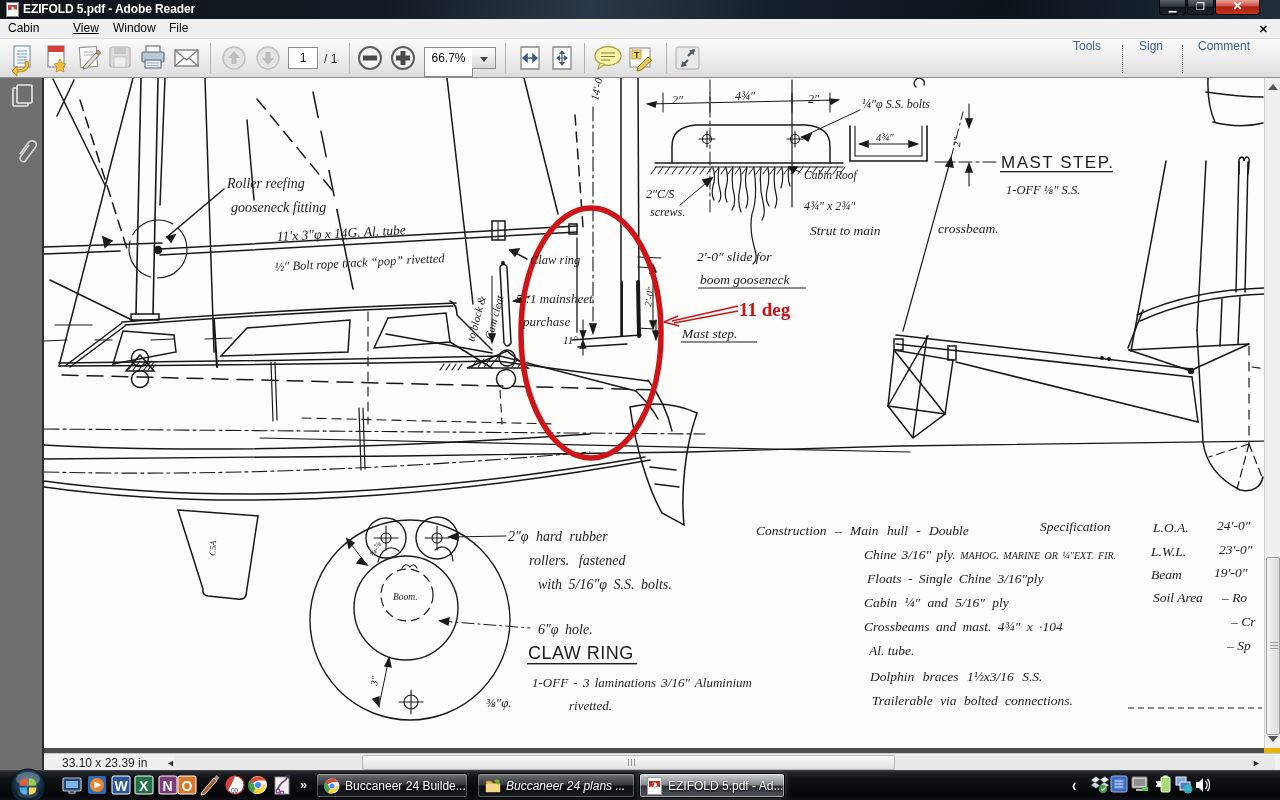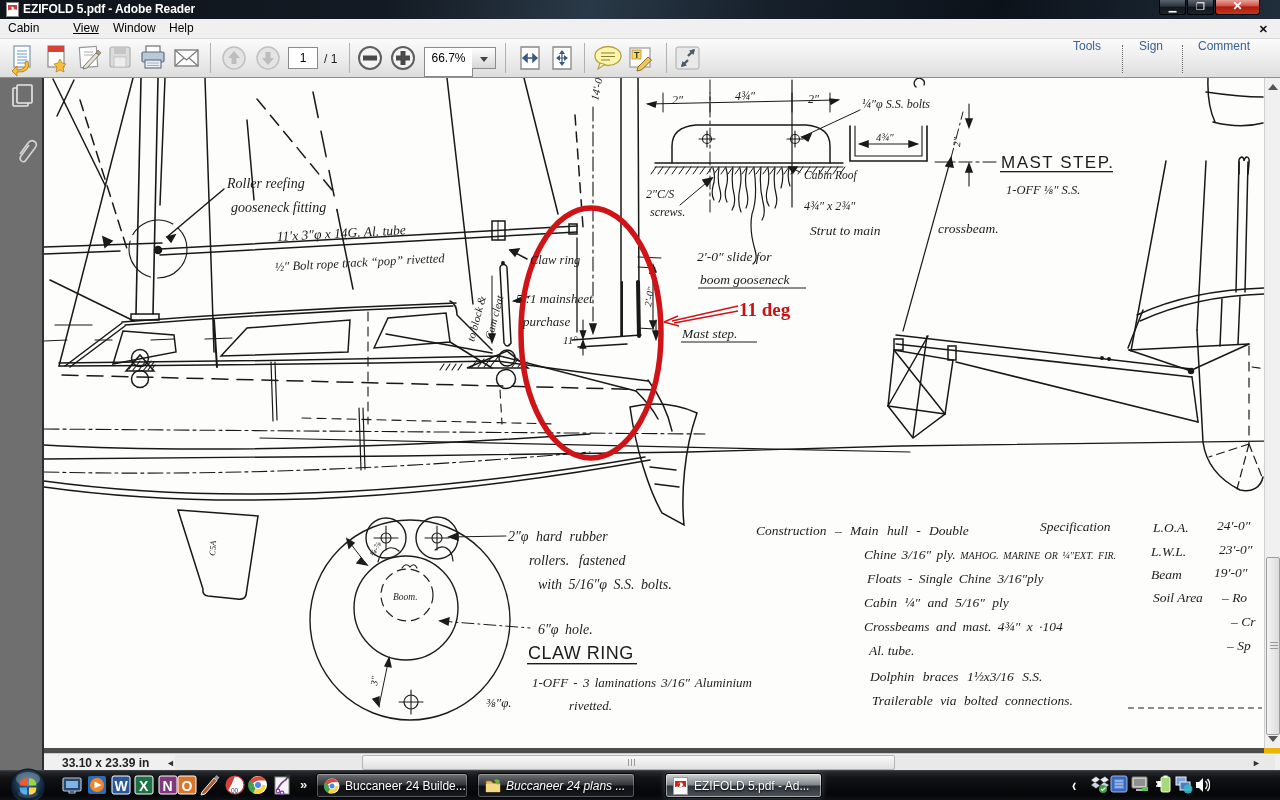--- a/index.html
+++ b/index.html
@@ -34,21 +34,21 @@
 
 #sidebar { position:absolute; left:0; top:78px; width:44px; height:692px; background:#6f6f6f; border-right:2px solid #2f2f2f; }
 
 #canvas { position:absolute; left:44px; top:78px; width:1220px; height:670px; background:#fdfdfc; }
 
 #vscroll { position:absolute; left:1264px; top:78px; width:16px; height:670px; background:#f0f0f0; border-left:1px solid #cfcfcf; }
 #vthumb { position:absolute; left:1px; top:479px; width:14px; height:178px; background:linear-gradient(90deg,#f4f4f4,#dcdcdc); border:1px solid #9d9d9d; border-radius:2px; }
 
 #darkband { position:absolute; left:44px; top:748px; width:1220px; height:5px; background:#4d4d4d; }
 
-#statusbar { position:absolute; left:44px; top:753px; width:1236px; height:21px; background:#f0f0f0; border-top:1px solid #c8c8c8;font-weight:bold; }
+#statusbar { position:absolute; left:44px; top:753px; width:1236px; height:21px; background:#f0f0f0; border-top:1px solid #c8c8c8; }
 #sizetext { position:absolute; left:18px; top:2px; font-size:12px; color:#222; }
 #hltri { position:absolute; left:122px; top:4px; font-size:9px; color:#333; }
 #htrack { position:absolute; left:131px; top:1px; width:1100px; height:15px; background:#e9e9e9; }
 #hthumb { position:absolute; left:187px; top:0px; width:533px; height:15px; background:linear-gradient(#fafafa,#e0e0e0); border:1px solid #b5b5b5; border-radius:2px; }
 #hgrip { position:absolute; left:453px; top:4px; width:8px; height:7px;
   background:repeating-linear-gradient(90deg,#999 0,#999 1px,transparent 1px,transparent 3px); }
 #hrtri { position:absolute; left:1208px; top:4px; font-size:9px; color:#333; }
 
 #taskbar { position:absolute; left:0; top:770px; width:1280px; height:30px;
   background:linear-gradient(#45484d 0%,#26282c 6%,#131417 25%,#0a0b0d 55%,#050608 80%,#101114 100%); }
@@ -80,21 +80,21 @@
     <div class="winbtn" id="btnclose">
         <span style="font-size:12px;font-weight:bold;">✕</span>
       </div>
   </div>
 
   <div id="menubar">
     <div class="mi" style="left:8px;">Cabin</div>
     <div class="mi" style="left:40px;margin-top:24px;">Edit</div>
     <div class="mi" style="left:73px;text-decoration:underline;">View</div>
     <div class="mi" style="left:113px;">Window</div>
-    <div class="mi" style="left:169px;">Help</div>
+    <div class="mi" style="left:169px;">File</div>
     <div id="menux">✕</div>
   </div>
 
   <div id="toolbar">
     <svg id="tbicons" style="position:absolute;left:0;top:0;" width="710" height="38" viewBox="0 0 710 38">
 
       <rect x="14" y="7" width="16" height="21" fill="#fff" stroke="#7d93ad" stroke-width="1.2"></rect>
       <path d="M17 12h10M17 15h10M17 18h10M17 21h10M17 24h10" stroke="#6699cc" stroke-width="1.2"></path>
       <path d="M25 23 q2 8 -8 8 l0 -4 l-5 5 l5 5 l0 -4 q14 1 11 -11 z" fill="#f7c03c" stroke="#b98a1e" stroke-width="1"></path>
 
@@ -567,21 +567,21 @@
       <span class="lbl">Buccaneer 24 Builde...</span>
       </div>
     <div class="tbbtn" id="tb2" style="left:477px;width:158px;font-style:italic;">
       <svg style="position:absolute;left:7px;top:4px;" width="17" height="16" viewBox="0 0 17 16">
         <path d="M1 3 h5 l2 2 h7 v9 h-14 z" fill="#e8c15c" stroke="#8a6d20" stroke-width="0.8"></path>
         <path d="M1 6 h14 v8 h-14 z" fill="#f5d98a"></path>
         <path d="M9 2 q4 -2 6 1 l-2 4 q-3 -3 -4 -5" fill="#6fae3a"></path>
       </svg>
       <span class="lbl">Buccaneer 24 plans ...</span>
       </div>
-    <div class="tbbtn" id="tb3" style="left:665px;width:157px;">
+    <div class="tbbtn" id="tb3" style="left:639px;width:146px;">
       <svg style="position:absolute;left:7px;top:3px;" width="15" height="18" viewBox="0 0 15 18">
         <rect x="0.5" y="0.5" width="14" height="17" fill="#fff" stroke="#999" stroke-width="1"></rect>
         <path d="M2 4 h11 v6 c-2.5 -1.8 -5 1.2 -7.5 0 s-3.5 .6 -3.5 .6 z" fill="#c5281c"></path>
         <path d="M5 7 c1.8 -3.6 3.6 2.4 0 3.6 2.4 0 6 -1.2 4.8 -3.6 s-3.6 -1.2 -4.8 0z" fill="#fff"></path>
       </svg>
       <span class="lbl">EZIFOLD 5.pdf - Ad...</span>
       </div>
     <div id="traychev">‹</div>
     <svg id="tray" style="position:absolute;left:1088px;top:3px;" width="122" height="24" viewBox="0 0 122 24">
 

